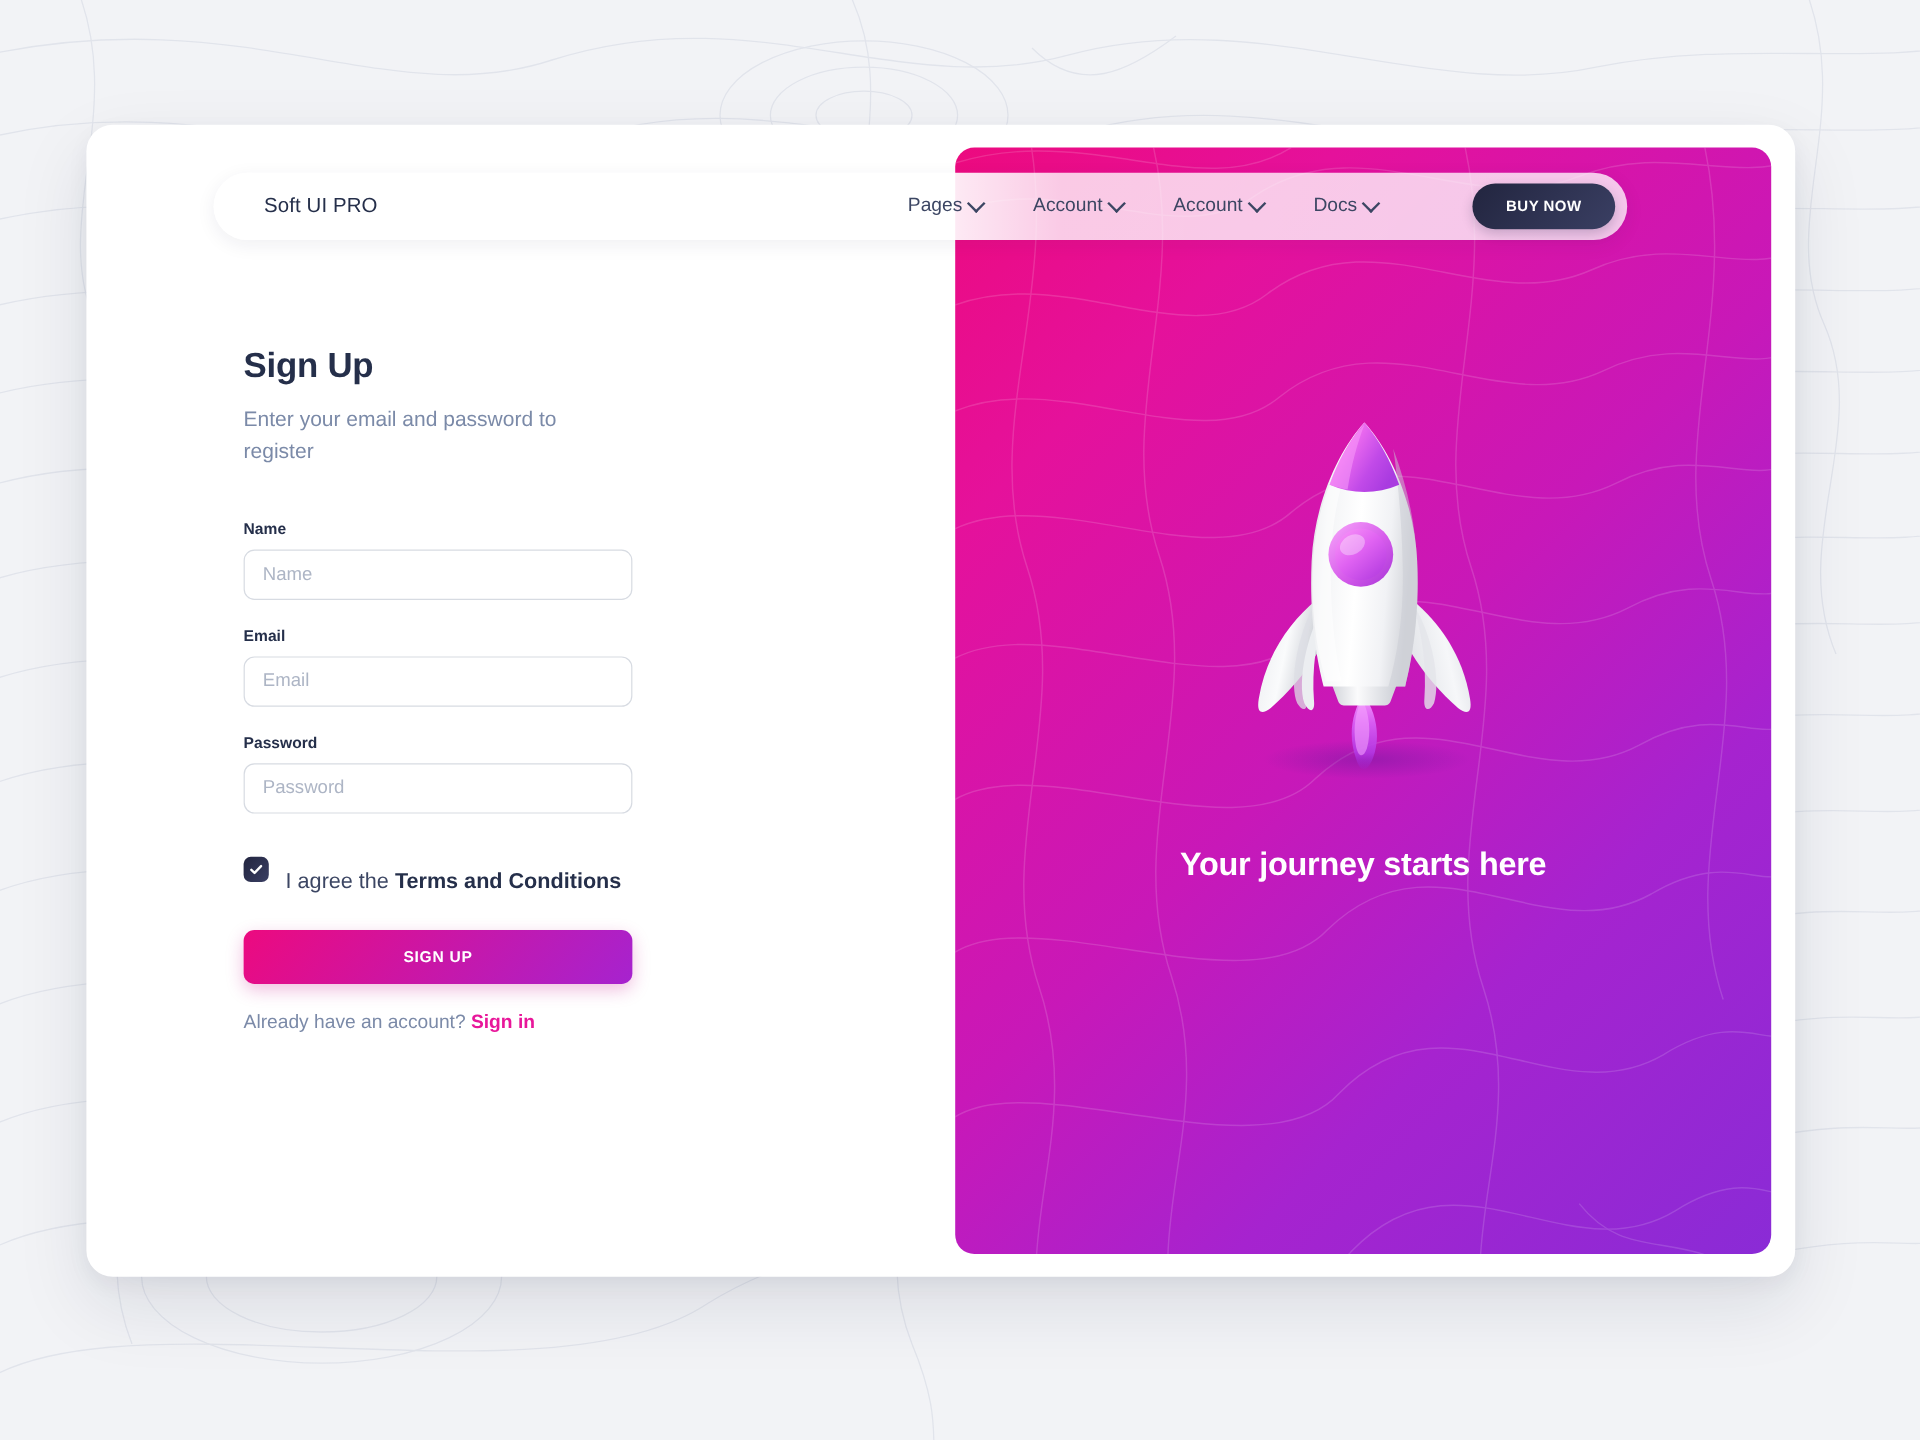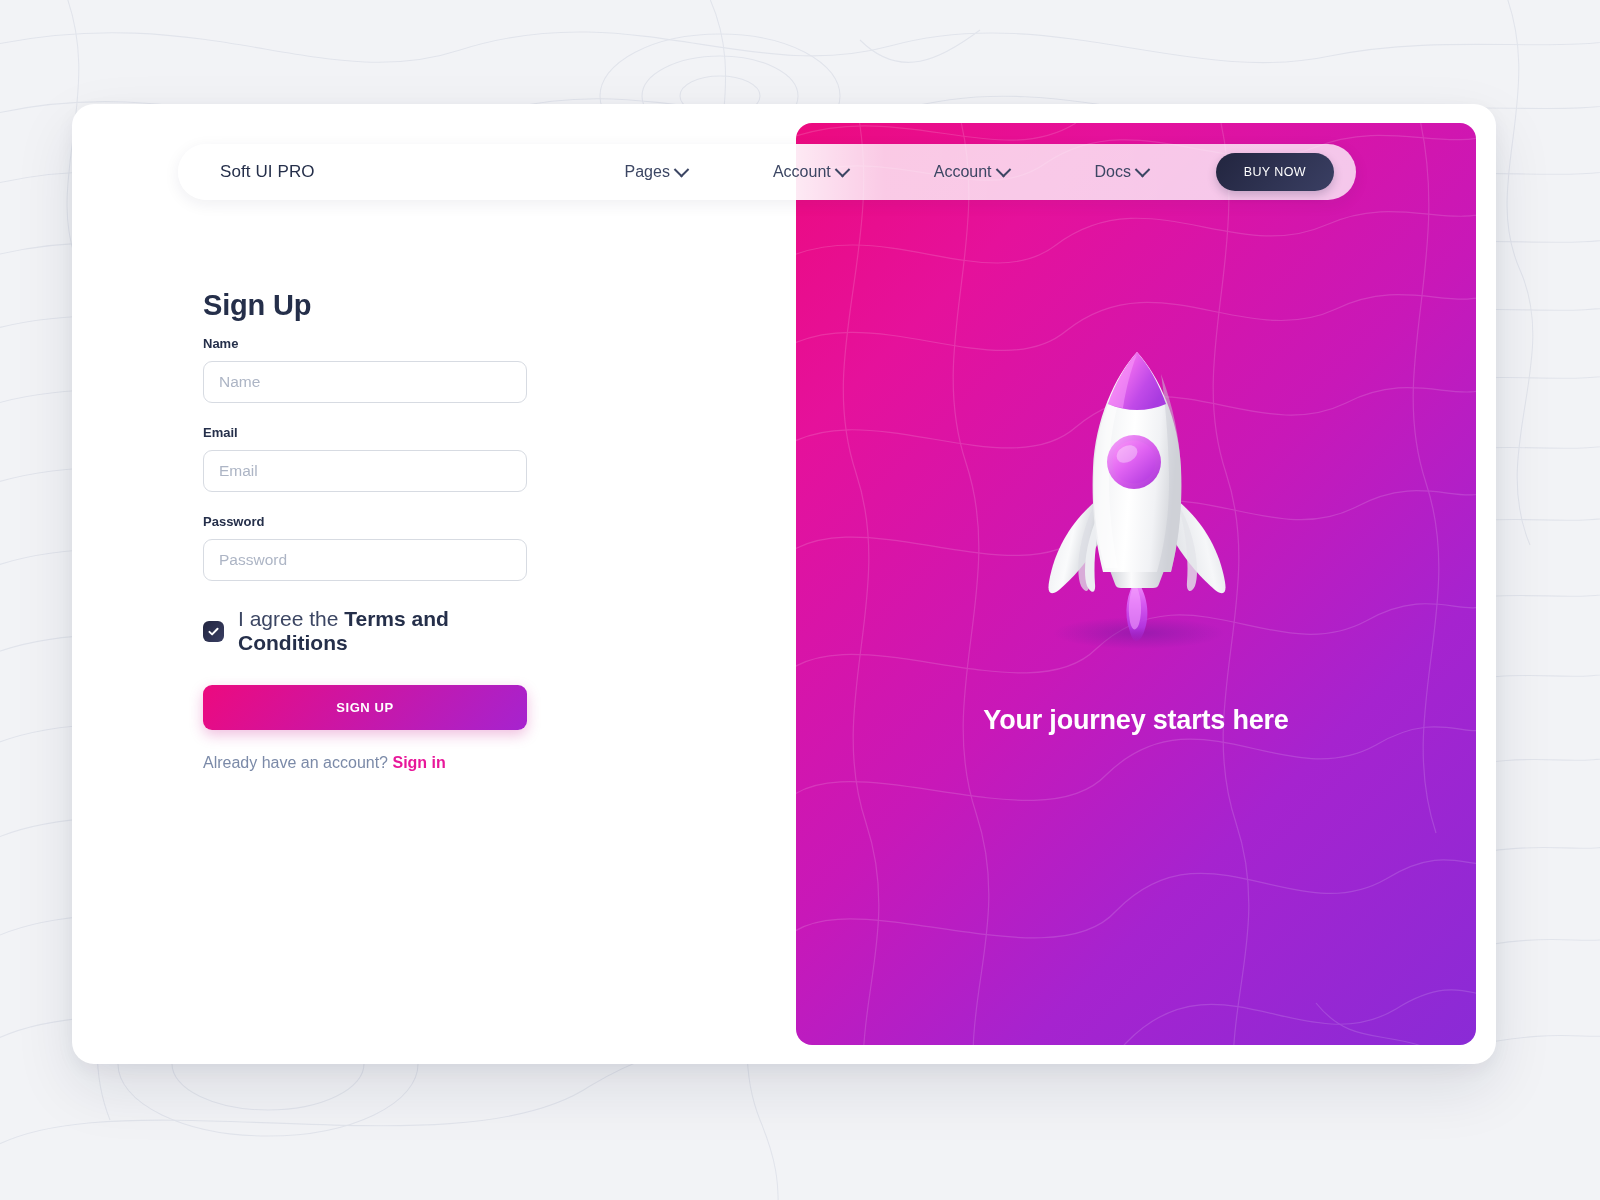--- a/index.html
+++ b/index.html
@@ -116,40 +116,39 @@
     margin-right: 196px;
   }
   .nav-link {
     display: flex;
     align-items: center;
     gap: 6px;
     font-size: 16px;
     color: #3c4663;
     cursor: pointer;
     white-space: nowrap;
-    margin-left: 44px;
   }
   .chev {
     display: inline-block;
     width: 9px; height: 9px;
     border-right: 2px solid #3c4663;
     border-bottom: 2px solid #3c4663;
     transform: rotate(45deg) translate(-2px,-2px);
   }
   .buy-btn {
     position: absolute;
-    right: 22px;
+    right: 10px;
     top: 9px;
     height: 38px;
     padding: 0 28px;
     border-radius: 19px;
     background: linear-gradient(310deg, #3a3f63 0%, #22253f 100%);
     color: #ffffff;
     font-size: 12.5px;
-    font-weight: normal;
+    font-weight: bold;
     letter-spacing: 0.4px;
     display: flex;
     align-items: center;
     justify-content: center;
     border: none;
     cursor: pointer;
     box-shadow: 0 4px 10px rgba(30,35,70,0.22);
     font-family: "Liberation Sans", sans-serif;
   }
 
@@ -209,22 +208,23 @@
     border-radius: 6px;
     background: linear-gradient(310deg, #3a3f63 0%, #22253f 100%);
     display: flex;
     align-items: center;
     justify-content: center;
     flex: 0 0 auto;
     cursor: pointer;
   }
   .checkbox svg { width: 13px; height: 13px; }
   .terms-text {
-    font-size: 21px;
+    font-size: 18px;
     color: #3c4663;
+    margin-top: 20px;
   }
   .terms-text b { color: #252f4a; font-weight: bold; }
 
   .signup-btn {
     width: 100%;
     height: 45px;
     border: none;
     border-radius: 9px;
     background: linear-gradient(310deg, #a623cf 0%, #ec0a7f 100%);
     color: #ffffff;
@@ -411,20 +411,21 @@
       <div class="nav-link">
         <span>Docs</span>
         <i class="chev"></i>
       </div>
     </div>
     <button class="buy-btn">BUY NOW</button>
   </div>
 
   <div class="form-col">
     <h1 class="form-title">Sign Up</h1>
+    <p class="form-sub">Enter your email and password to register</p>
 
     <div class="field">
       <label class="field-label">Name</label>
       <input class="field-input" type="text" placeholder="Name" style="">
     </div>
 
     <div class="field">
       <label class="field-label">Email</label>
       <input class="field-input" type="text" placeholder="Email" style="">
     </div>

